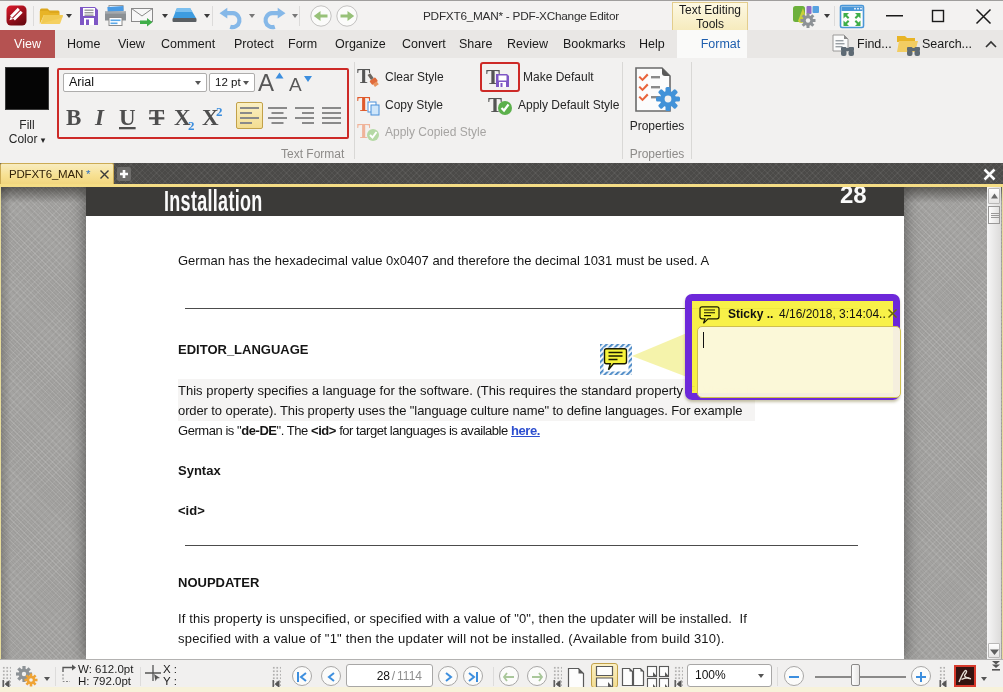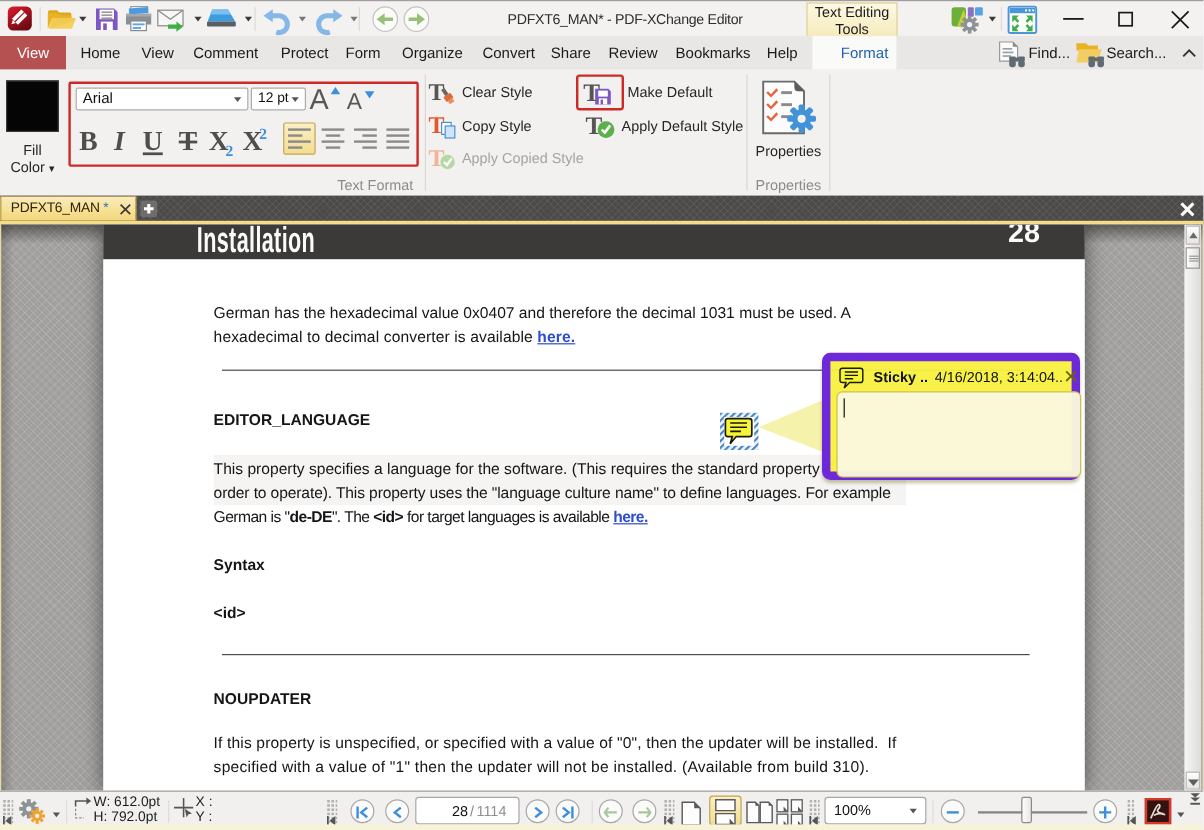--- a/index.html
+++ b/index.html
@@ -396,21 +396,20 @@
 <div id="docarea">
   <div class="tex"></div>
   <div class="abs" style="left:0;top:0;width:1003px;height:16px;background:linear-gradient(rgba(20,18,14,0.5),rgba(20,18,14,0))"></div>
   <div class="abs" style="left:0;top:0;width:10px;height:472px;background:linear-gradient(to right,rgba(20,18,14,0.22),rgba(20,18,14,0))"></div>
   <div id="page">
     <div id="pageband">
       <div style="position:absolute;left:78px;top:-3px;font-size:30px;font-weight:bold;transform:scaleX(0.60);transform-origin:0 0;letter-spacing:0.5px">Installation</div>
       <div style="position:absolute;left:754px;top:-6px;font-size:24px;font-weight:bold">28</div>
     </div>
     <div class="doctext" style="left:92px;top:66px">German has the hexadecimal value 0x0407 and therefore the decimal 1031 must be used. A</div>
-    <div class="doctext" style="left:92px;top:86px;letter-spacing:0.1px">hexadecimal to decimal converter is available <a class="lnk">here.</a></div>
     <div class="dochr" style="left:99px;top:121px;width:673px"></div>
     <div class="doctext" style="left:92px;top:155px;font-weight:bold">EDITOR_LANGUAGE</div>
     <div class="abs" style="left:92px;top:192px;width:661px;height:21px;background:#f5f4f3"></div>
     <div class="abs" style="left:92px;top:213px;width:577px;height:21px;background:#f5f4f3"></div>
     <div class="doctext" style="left:92px;top:196px">This property specifies a language for the software. (This requires the standard property E_Vlangs in</div>
     <div class="doctext" style="left:92px;top:216px;letter-spacing:-0.1px">order to operate). This property uses the "language culture name" to define languages. For example</div>
     <div class="doctext" style="left:92px;top:236px;letter-spacing:-0.45px">German is "<b>de-DE</b>". The <b>&lt;id&gt;</b> for target languages is available <a class="lnk">here.</a></div>
     <div class="doctext" style="left:92px;top:276px;font-weight:bold">Syntax</div>
     <div class="doctext" style="left:92px;top:316px;font-weight:bold">&lt;id&gt;</div>
     <div class="dochr" style="left:99px;top:358px;width:673px"></div>

